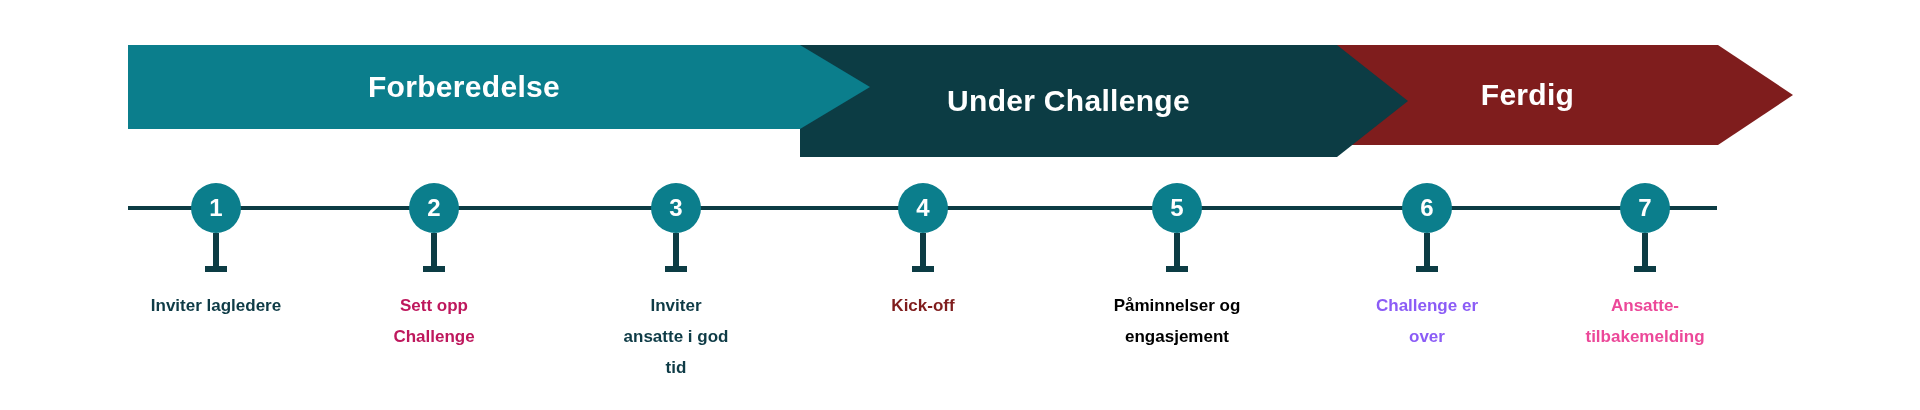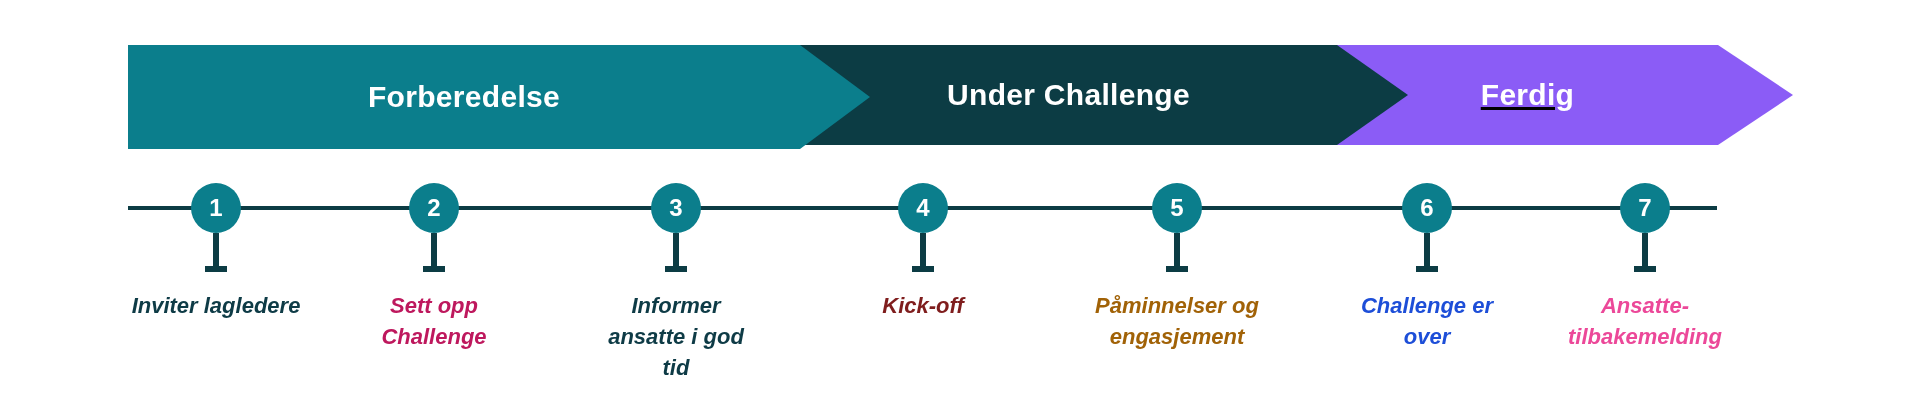--- a/index.html
+++ b/index.html
@@ -18,35 +18,35 @@
   .tl-line { position:absolute; }
   .step-circle {
     position:absolute; width:50px; height:50px; border-radius:50%;
     display:flex; align-items:center; justify-content:center;
   }
   .step-number { color:#ffffff; font-weight:bold; font-size:24px; line-height:1; }
   .step-stem { position:absolute; }
   .step-foot { position:absolute; }
   .step-label {
     position:absolute; width:300px; text-align:center;
-    font-weight:bold; font-size:22px; line-height:31px; white-space:pre-line;font-style:italic;
+    font-weight:bold; font-size:17px; line-height:31px; white-space:pre-line;
   }
 </style>
 </head>
 <body>
 
 <div class="canvas">
 
-  <div class="phase" style="left: 1337px; width: 456px; padding-right: 75px; height: 100px; top: 45px; background: #8b5cf6; z-index: 1; clip-path: polygon(0px 0px, calc(100% - 75px) 0px, 100% 50%, calc(100% - 75px) 100%, 0px 100%); text-decoration: underline;">
+  <div class="phase" style="left: 1337px; width: 456px; padding-right: 75px; height: 100px; top: 45px; background: #7f1d1d; z-index: 1; clip-path: polygon(0px 0px, calc(100% - 75px) 0px, 100% 50%, calc(100% - 75px) 100%, 0px 100%);">
     <span class="phase-label">Ferdig</span>
   </div>
-  <div class="phase" style="left: 800px; width: 608px; padding-right: 71px; height: 100px; top: 45px; background: rgb(12, 60, 68); z-index: 2; clip-path: polygon(0px 0px, calc(100% - 71px) 0px, 100% 50%, calc(100% - 71px) 100%, 0px 100%);">
+  <div class="phase" style="left: 800px; width: 608px; padding-right: 71px; height: 112px; top: 45px; background: rgb(12, 60, 68); z-index: 2; clip-path: polygon(0px 0px, calc(100% - 71px) 0px, 100% 50%, calc(100% - 71px) 100%, 0px 100%);">
     <span class="phase-label">Under Challenge</span>
   </div>
-  <div class="phase" style="left: 128px; width: 742px; padding-right: 70px; height: 104px; top: 45px; background: rgb(11, 126, 140); z-index: 3; clip-path: polygon(0px 0px, calc(100% - 70px) 0px, 100% 50%, calc(100% - 70px) 100%, 0px 100%);">
+  <div class="phase" style="left: 128px; width: 742px; padding-right: 70px; height: 84px; top: 45px; background: rgb(11, 126, 140); z-index: 3; clip-path: polygon(0px 0px, calc(100% - 70px) 0px, 100% 50%, calc(100% - 70px) 100%, 0px 100%);">
     <span class="phase-label">Forberedelse</span>
   </div>
 
   <div class="tl-line" style="left: 128px; top: 206px; width: 1589px; height: 4px; background: rgb(12, 60, 68);"></div>
 
   <div id="steps">
       <div class="step-stem" style="left: 213px; top: 233px; width: 6px; height: 33px; background: rgb(12, 60, 68);"></div>
       <div class="step-foot" style="left: 205px; top: 266px; width: 22px; height: 6px; background: rgb(12, 60, 68);"></div>
       <div class="step-circle" style="left: 191px; top: 183px; background: rgb(11, 126, 140);">
         <span class="step-number">1</span>
@@ -57,42 +57,42 @@
       <div class="step-circle" style="left: 409px; top: 183px; background: rgb(11, 126, 140);">
         <span class="step-number">2</span>
       </div>
       <div class="step-label" style="left: 284px; top: 290px; color: #be185d;">Sett opp
 Challenge</div>
       <div class="step-stem" style="left: 673px; top: 233px; width: 6px; height: 33px; background: rgb(12, 60, 68);"></div>
       <div class="step-foot" style="left: 665px; top: 266px; width: 22px; height: 6px; background: rgb(12, 60, 68);"></div>
       <div class="step-circle" style="left: 651px; top: 183px; background: rgb(11, 126, 140);">
         <span class="step-number">3</span>
       </div>
-      <div class="step-label" style="left: 526px; top: 290px; color: rgb(14, 59, 70);">Informer
+      <div class="step-label" style="left: 526px; top: 290px; color: rgb(14, 59, 70);">Inviter
 ansatte i god
 tid</div>
       <div class="step-stem" style="left: 920px; top: 233px; width: 6px; height: 33px; background: rgb(12, 60, 68);"></div>
       <div class="step-foot" style="left: 912px; top: 266px; width: 22px; height: 6px; background: rgb(12, 60, 68);"></div>
       <div class="step-circle" style="left: 898px; top: 183px; background: rgb(11, 126, 140);">
         <span class="step-number">4</span>
       </div>
       <div class="step-label" style="left: 773px; top: 290px; color: #7f1d1d;">Kick-off</div>
       <div class="step-stem" style="left: 1174px; top: 233px; width: 6px; height: 33px; background: rgb(12, 60, 68);"></div>
       <div class="step-foot" style="left: 1166px; top: 266px; width: 22px; height: 6px; background: rgb(12, 60, 68);"></div>
       <div class="step-circle" style="left: 1152px; top: 183px; background: rgb(11, 126, 140);">
         <span class="step-number">5</span>
       </div>
-      <div class="step-label" style="left: 1027px; top: 290px; color: #a16207;">Påminnelser og
+      <div class="step-label" style="left: 1027px; top: 290px; color: #000000;">Påminnelser og
 engasjement</div>
       <div class="step-stem" style="left: 1424px; top: 233px; width: 6px; height: 33px; background: rgb(12, 60, 68);"></div>
       <div class="step-foot" style="left: 1416px; top: 266px; width: 22px; height: 6px; background: rgb(12, 60, 68);"></div>
       <div class="step-circle" style="left: 1402px; top: 183px; background: rgb(11, 126, 140);">
         <span class="step-number">6</span>
       </div>
-      <div class="step-label" style="left: 1277px; top: 290px; color: #1d4ed8; text-align: center;">Challenge er
+      <div class="step-label" style="left: 1277px; top: 290px; color: #8b5cf6; text-align: center;">Challenge er
 over</div>
       <div class="step-stem" style="left: 1642px; top: 233px; width: 6px; height: 33px; background: rgb(12, 60, 68);"></div>
       <div class="step-foot" style="left: 1634px; top: 266px; width: 22px; height: 6px; background: rgb(12, 60, 68);"></div>
       <div class="step-circle" style="left: 1620px; top: 183px; background: rgb(11, 126, 140);">
         <span class="step-number">7</span>
       </div>
       <div class="step-label" style="left: 1495px; top: 290px; color: #ec4899;">Ansatte-
 tilbakemelding</div>
     </div>
 

